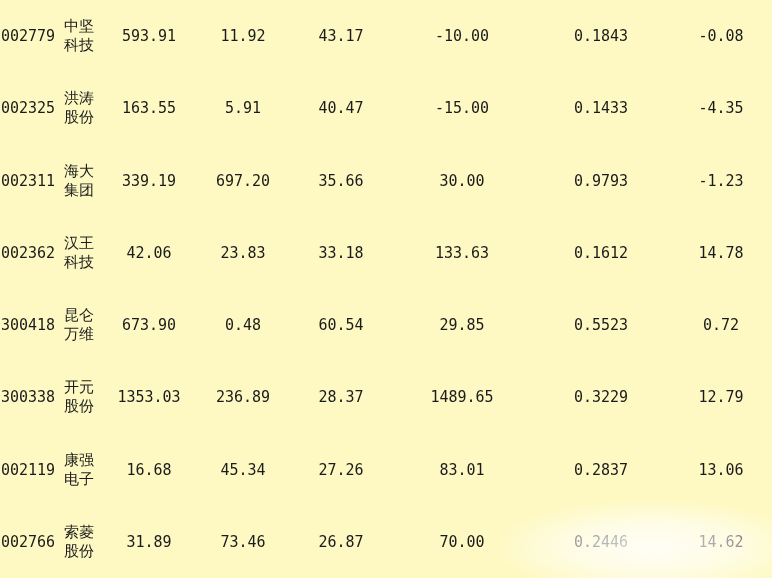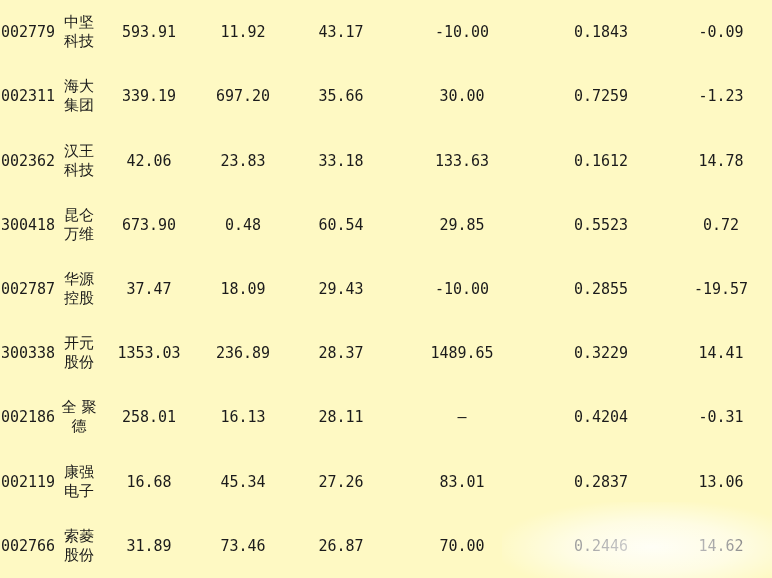--- a/index.html
+++ b/index.html
@@ -70,31 +70,42 @@
     <tbody>
       <tr>
         <td class="col-code">002779</td>
         <td class="col-name">中坚
 科技</td>
         <td class="col-num">593.91</td>
         <td class="col-num">11.92</td>
         <td class="col-num">43.17</td>
         <td class="col-num">-10.00</td>
         <td class="col-num">0.1843</td>
-        <td class="col-num">-0.09</td>
+        <td class="col-num">-0.08</td>
+      </tr>
+      <tr>
+        <td class="col-code">002325</td>
+        <td class="col-name">洪涛
+股份</td>
+        <td class="col-num">163.55</td>
+        <td class="col-num">5.91</td>
+        <td class="col-num">40.47</td>
+        <td class="col-num">-15.00</td>
+        <td class="col-num">0.1433</td>
+        <td class="col-num">-4.35</td>
       </tr>
       <tr>
         <td class="col-code">002311</td>
         <td class="col-name">海大
 集团</td>
         <td class="col-num">339.19</td>
         <td class="col-num">697.20</td>
         <td class="col-num">35.66</td>
         <td class="col-num">30.00</td>
-        <td class="col-num">0.7259</td>
+        <td class="col-num">0.9793</td>
         <td class="col-num">-1.23</td>
       </tr>
       <tr>
         <td class="col-code">002362</td>
         <td class="col-name">汉王
 科技</td>
         <td class="col-num">42.06</td>
         <td class="col-num">23.83</td>
         <td class="col-num">33.18</td>
         <td class="col-num">133.63</td>
@@ -106,51 +117,29 @@
         <td class="col-name">昆仑
 万维</td>
         <td class="col-num">673.90</td>
         <td class="col-num">0.48</td>
         <td class="col-num">60.54</td>
         <td class="col-num">29.85</td>
         <td class="col-num">0.5523</td>
         <td class="col-num">0.72</td>
       </tr>
       <tr>
-        <td class="col-code">002787</td>
-        <td class="col-name">华源
-控股</td>
-        <td class="col-num">37.47</td>
-        <td class="col-num">18.09</td>
-        <td class="col-num">29.43</td>
-        <td class="col-num">-10.00</td>
-        <td class="col-num">0.2855</td>
-        <td class="col-num">-19.57</td>
-      </tr>
-      <tr>
         <td class="col-code">300338</td>
         <td class="col-name">开元
 股份</td>
         <td class="col-num">1353.03</td>
         <td class="col-num">236.89</td>
         <td class="col-num">28.37</td>
         <td class="col-num">1489.65</td>
         <td class="col-num">0.3229</td>
-        <td class="col-num">14.41</td>
-      </tr>
-      <tr>
-        <td class="col-code">002186</td>
-        <td class="col-name">全 聚
-德</td>
-        <td class="col-num">258.01</td>
-        <td class="col-num">16.13</td>
-        <td class="col-num">28.11</td>
-        <td class="col-num">–</td>
-        <td class="col-num">0.4204</td>
-        <td class="col-num">-0.31</td>
+        <td class="col-num">12.79</td>
       </tr>
       <tr>
         <td class="col-code">002119</td>
         <td class="col-name">康强
 电子</td>
         <td class="col-num">16.68</td>
         <td class="col-num">45.34</td>
         <td class="col-num">27.26</td>
         <td class="col-num">83.01</td>
         <td class="col-num">0.2837</td>

